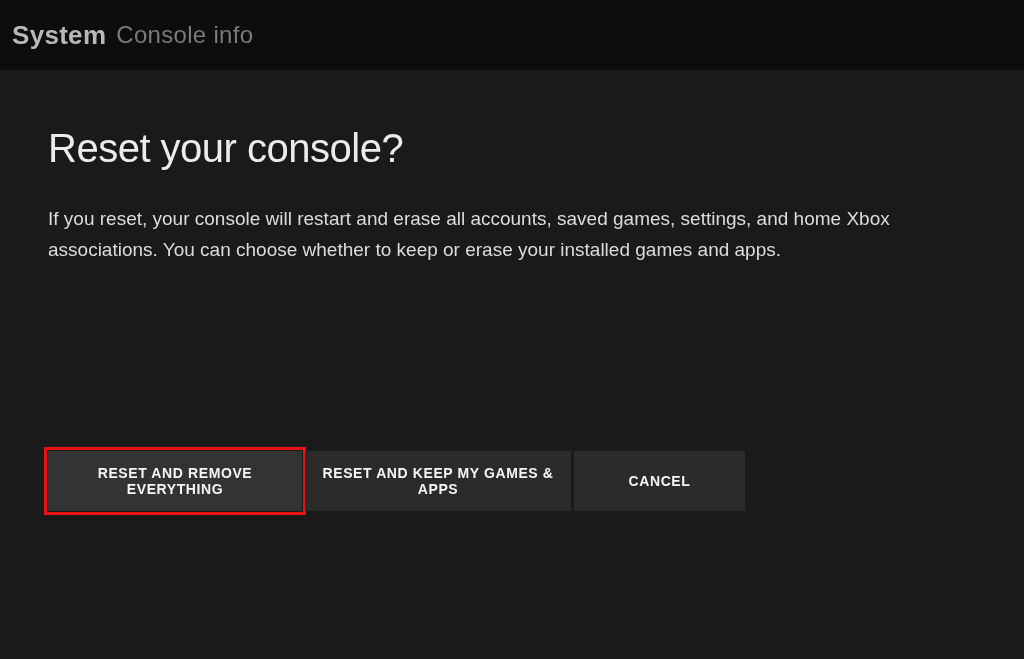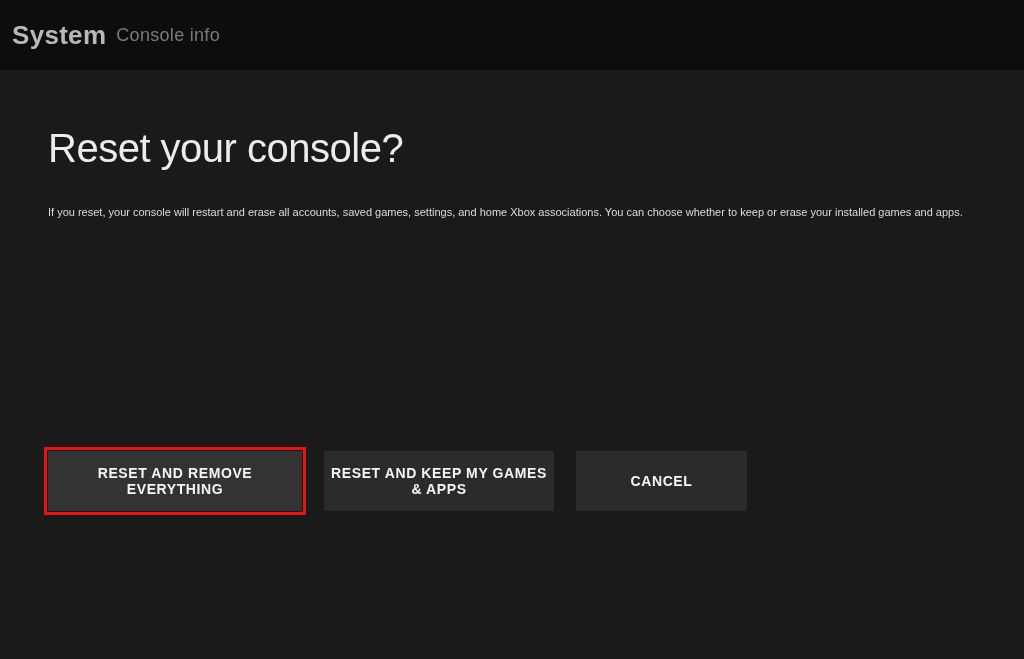--- a/index.html
+++ b/index.html
@@ -22,51 +22,51 @@
       align-items: center;
       padding-left: 12px;
     }
     .header-title {
       font-size: 26px;
       font-weight: 600;
       color: #b8b8b8;
       letter-spacing: 0.3px;
     }
     .header-subtitle {
-      font-size: 18px;
+      font-size: 24px;
       font-weight: 400;
       color: #7a7a7a;
       margin-left: 10px;
       letter-spacing: 0.3px;
     }
     .main {
       background: #1a1a1a;
       height: 589px;
       padding: 56px 34px 48px 48px;
       position: relative;
     }
     .page-title {
       font-size: 40px;
       font-weight: 400;
       color: #ececec;
       letter-spacing: -0.5px;
       margin-bottom: 32px;
     }
     .description {
-      font-size: 11px;
+      font-size: 19px;
       line-height: 1.65;
       color: #dcdcdc;
       max-width: 940px;
     }
     .button-row {
       position: absolute;
       left: 48px;
       bottom: 148px;
       display: flex;
-      gap: 22px;
+      gap: 3px;
     }
     .btn {
       height: 60px;
       background: #2b2b2b;
       border: none;
       color: #f5f5f5;
       font-family: inherit;
       font-size: 14px;
       font-weight: 600;
       letter-spacing: 0.6px;
@@ -75,21 +75,21 @@
       justify-content: center;
       cursor: pointer;
     }
     .btn-highlight {
       outline: 3px solid #e81212;
       outline-offset: 1px;
       width: 254px;
       background: #333333;
     }
     .btn-keep {
-      width: 230px;
+      width: 266px;
     }
     .btn-cancel {
       width: 171px;
     }
   </style>
 </head>
 <body>
 
 <div class="header">
   <span class="header-title">System</span>

